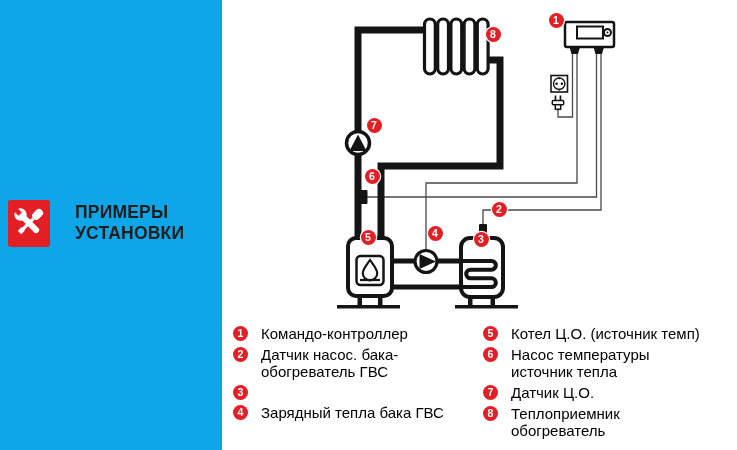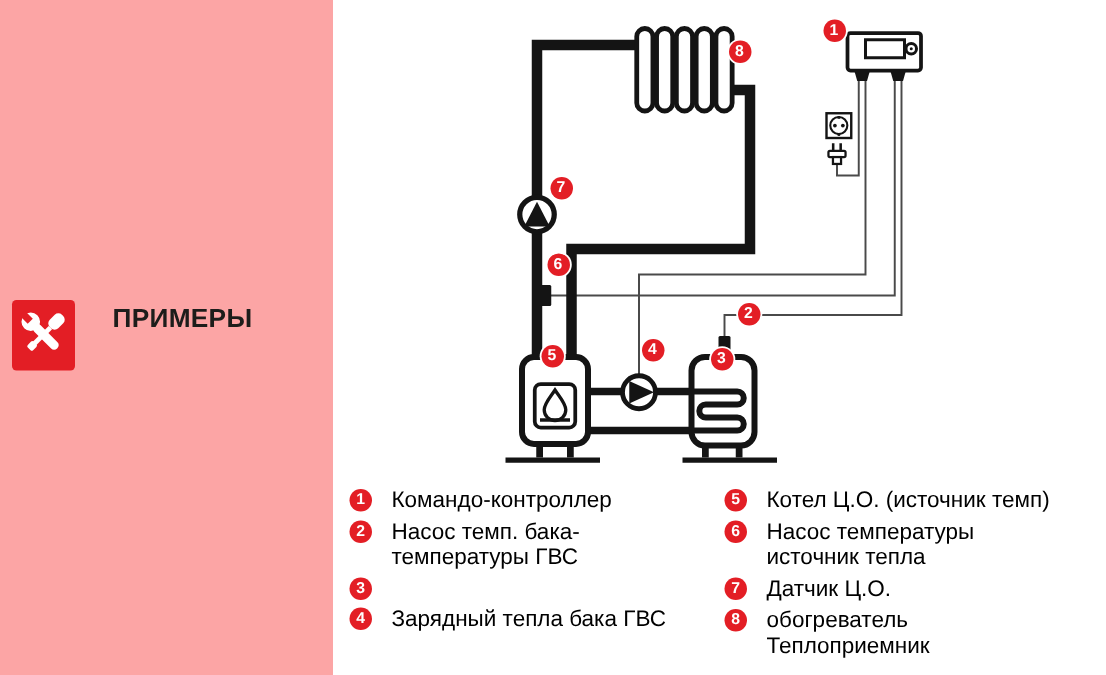--- a/index.html
+++ b/index.html
@@ -3,21 +3,21 @@
 <meta charset="utf-8">
 <style>
   html,body{margin:0;padding:0;background:#fff;}
   .stage{
     position:relative;width:737px;height:450px;background:#ffffff;
     font-family:"Liberation Sans",sans-serif;overflow:hidden;
   }
   
   .sidebar{
     position:absolute;left:0;top:0;width:222px;height:450px;
-    background:#fca5a5;
+    background:#0ea5e9;
   }
   .side-icon{
     position:absolute;left:8px;top:200px;width:42px;height:47px;
     background:#e31e25;border-radius:3px;
   }
   .side-title{
     position:absolute;left:75px;top:202px;width:140px;
     font-size:17.5px;font-weight:bold;color:#1d1d1b;line-height:21px;
     letter-spacing:.2px;
   }
@@ -57,20 +57,21 @@
         </g>
         <g transform="rotate(-45 21 23)">
           <circle cx="21" cy="11" r="6.2" fill="#ffffff"></circle>
           <rect x="18.6" y="3" width="4.8" height="7.5" fill="#e31e25"></rect>
           <rect x="18" y="14.5" width="6" height="21.5" rx="2.8" fill="#ffffff"></rect>
         </g>
       </svg>
     </div>
     <div class="side-title">
       <div>ПРИМЕРЫ</div>
+      <div>УСТАНОВКИ</div>
     </div>
   </div>
 
   <svg class="diagram-svg" viewBox="222 0 515 315">
 
     <g stroke="#4a4a4a" stroke-width="1.3" fill="none">
       <path d="M558 109 L558 117 L572.5 117 L572.5 54"></path>
       <path d="M577 54 L577 183 L426 183 L426 251"></path>
       <path d="M596.5 54 L596.5 197 L364 197"></path>
       <path d="M601 54 L601 210 L483 210 L483 225"></path>
@@ -160,22 +161,22 @@
   <div class="legend-col left">
     <div class="legend-item">
       <div class="legend-badge">1</div>
       <div class="legend-text">
         <div>Командо-контроллер</div>
       </div>
     </div>
     <div class="legend-item">
       <div class="legend-badge">2</div>
       <div class="legend-text">
-        <div>Насос темп. бака-</div>
-        <div>температуры ГВС</div>
+        <div>Датчик насос. бака-</div>
+        <div>обогреватель ГВС</div>
       </div>
     </div>
     <div class="legend-item">
       <div class="legend-badge">3</div>
     </div>
     <div class="legend-item">
       <div class="legend-badge">4</div>
       <div class="legend-text">
         <div>Зарядный тепла бака ГВС</div>
       </div>
@@ -198,19 +199,19 @@
     </div>
     <div class="legend-item">
       <div class="legend-badge">7</div>
       <div class="legend-text">
         <div>Датчик Ц.О.</div>
       </div>
     </div>
     <div class="legend-item">
       <div class="legend-badge">8</div>
       <div class="legend-text">
+        <div>Теплоприемник</div>
         <div>обогреватель</div>
-        <div>Теплоприемник</div>
       </div>
     </div>
   </div>
 
 </div>
 
 </body></html>

